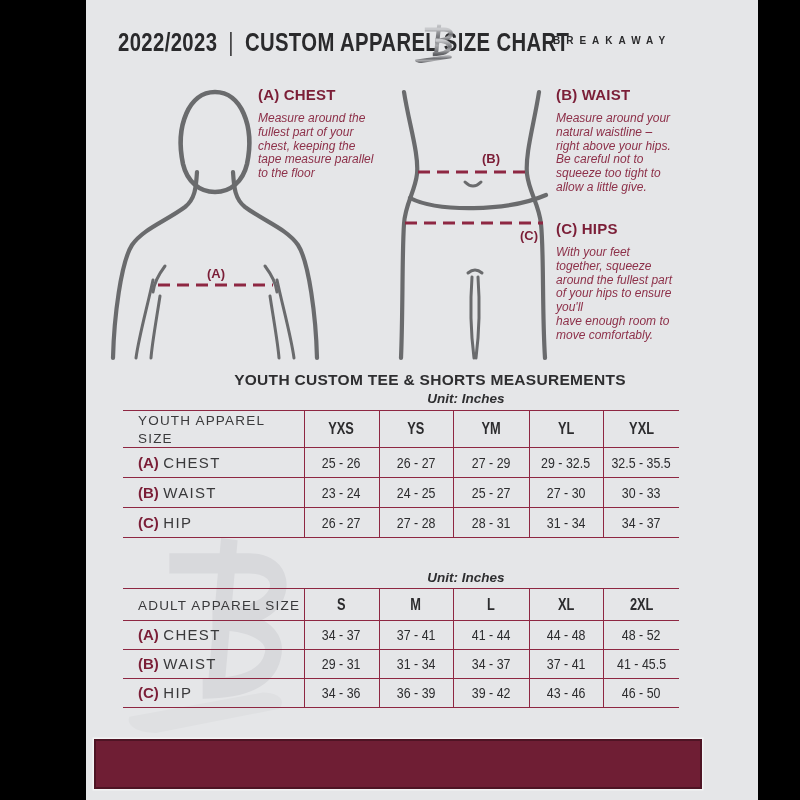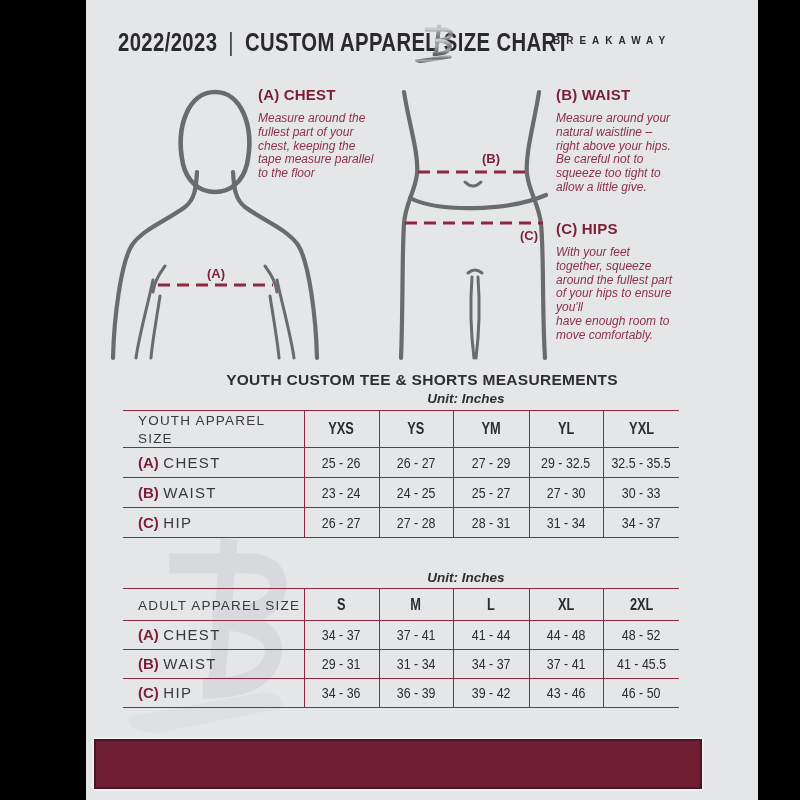--- a/index.html
+++ b/index.html
@@ -31,21 +31,21 @@
   .block-c{left:470px;top:220px;}
   .figure-svg{position:absolute;}
   .fig-left{left:20px;top:82px;width:220px;height:280px;}
   .fig-right{left:306px;top:82px;width:166px;height:280px;}
   .fig-outline{fill:none;stroke:var(--figure-gray);stroke-width:4.2;stroke-linecap:round;stroke-linejoin:round;}
   .fig-thin{fill:none;stroke:var(--figure-gray);stroke-width:3;stroke-linecap:round;}
   .dash-line{stroke:var(--maroon-line);stroke-width:3.2;stroke-dasharray:12 7;fill:none;}
   .fig-label{font-family:"Liberation Sans",sans-serif;font-size:13px;font-weight:700;fill:var(--maroon-heading);}
 
   
-  .section-title{position:absolute;left:0;width:100%;text-align:center;
+  .section-title{position:absolute;left:8px;width:100%;text-align:center;
     font-size:15.5px;font-weight:700;color:#2e2e30;letter-spacing:.3px;}
   .unit-line{position:absolute;left:0;width:100%;text-align:center;
     font-size:13.5px;font-weight:700;font-style:italic;color:#2e2e30;margin-left:44px;}
   table{position:absolute;left:37px;width:556px;border-collapse:collapse;table-layout:fixed;z-index:1;}
   col.c-label{width:181px;} col.c1{width:75px;} col.c2{width:74px;} col.c3{width:76px;} col.c4{width:74px;} col.c5{width:76px;}
   tr{border-top:1.5px solid var(--maroon-line);}
   tr.last{border-bottom:1.5px solid var(--maroon-line);}
   td{border-left:1.5px solid var(--maroon-line);text-align:center;vertical-align:middle;color:#2c2c2e;}
   td:first-child{border-left:none;text-align:left;padding-left:15px;}
   .tbl-youth td{height:30px;} .tbl-adult td{height:29px;}

